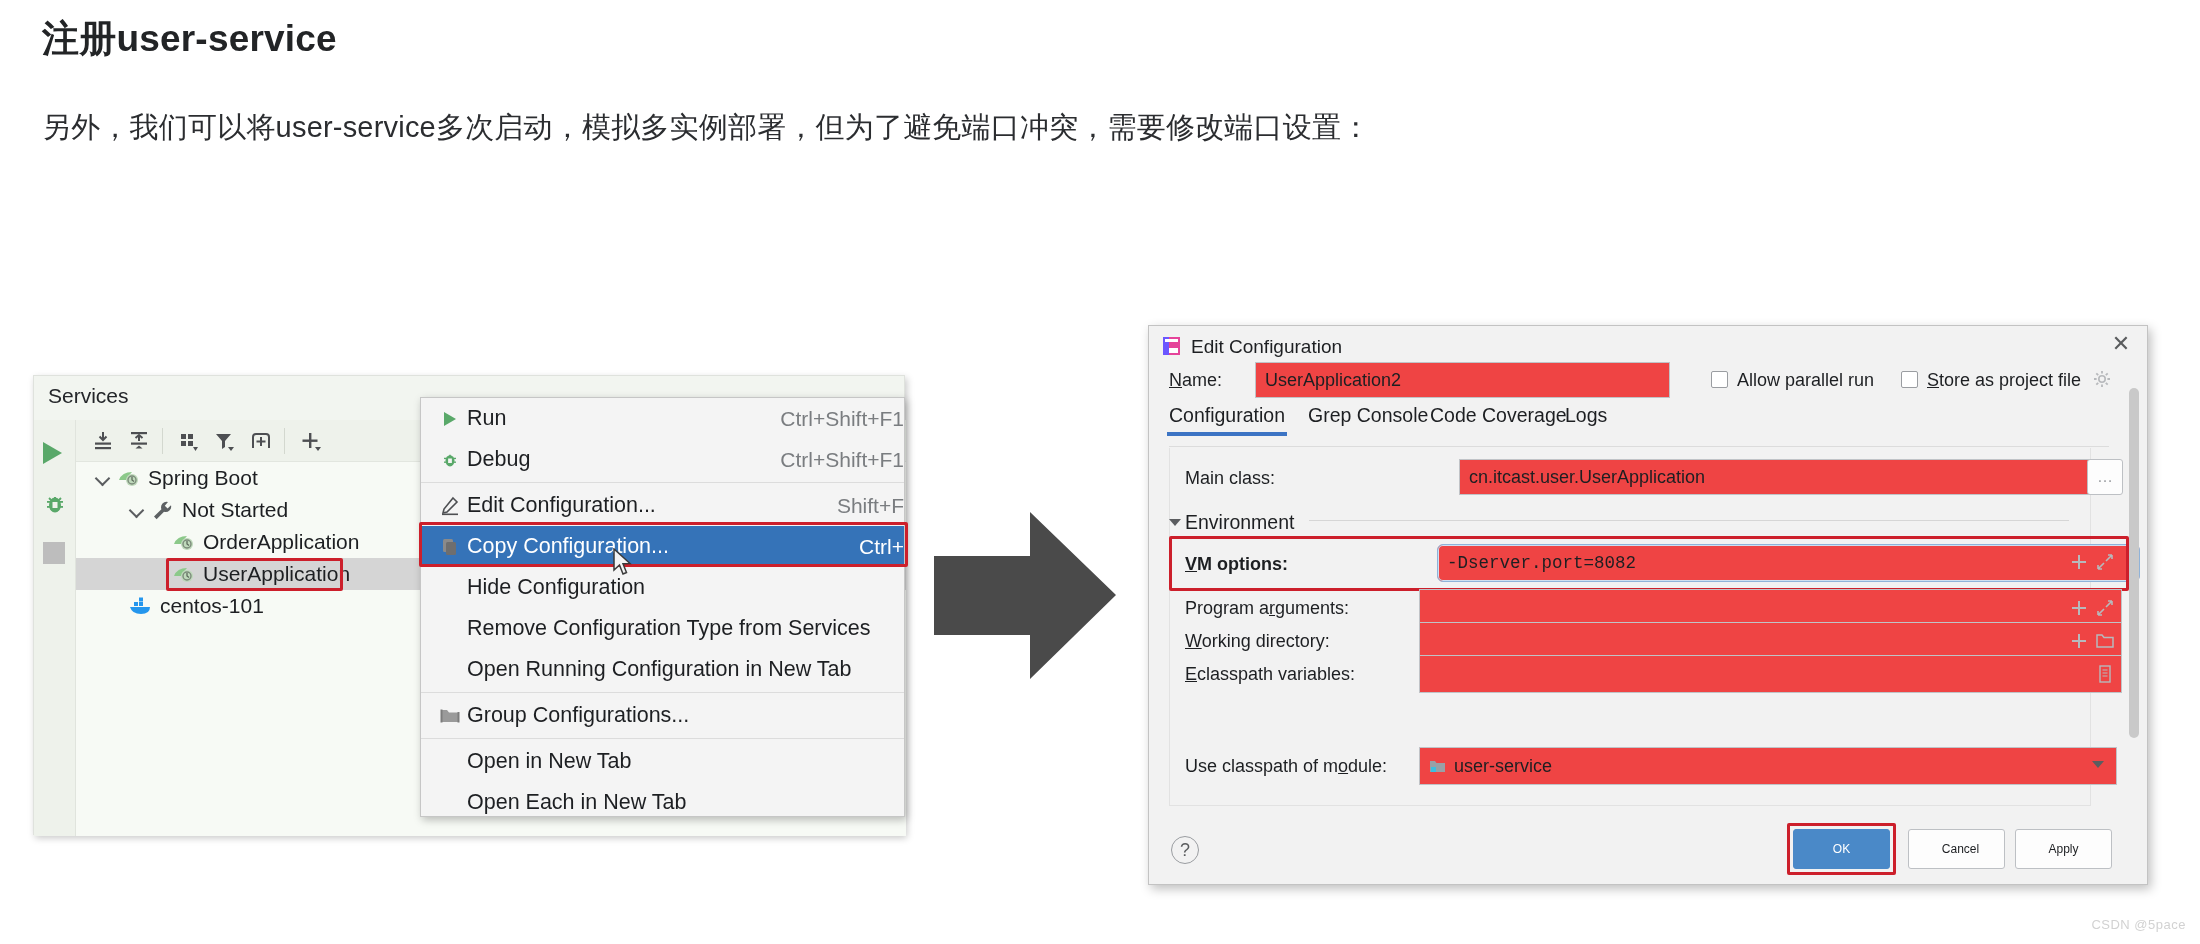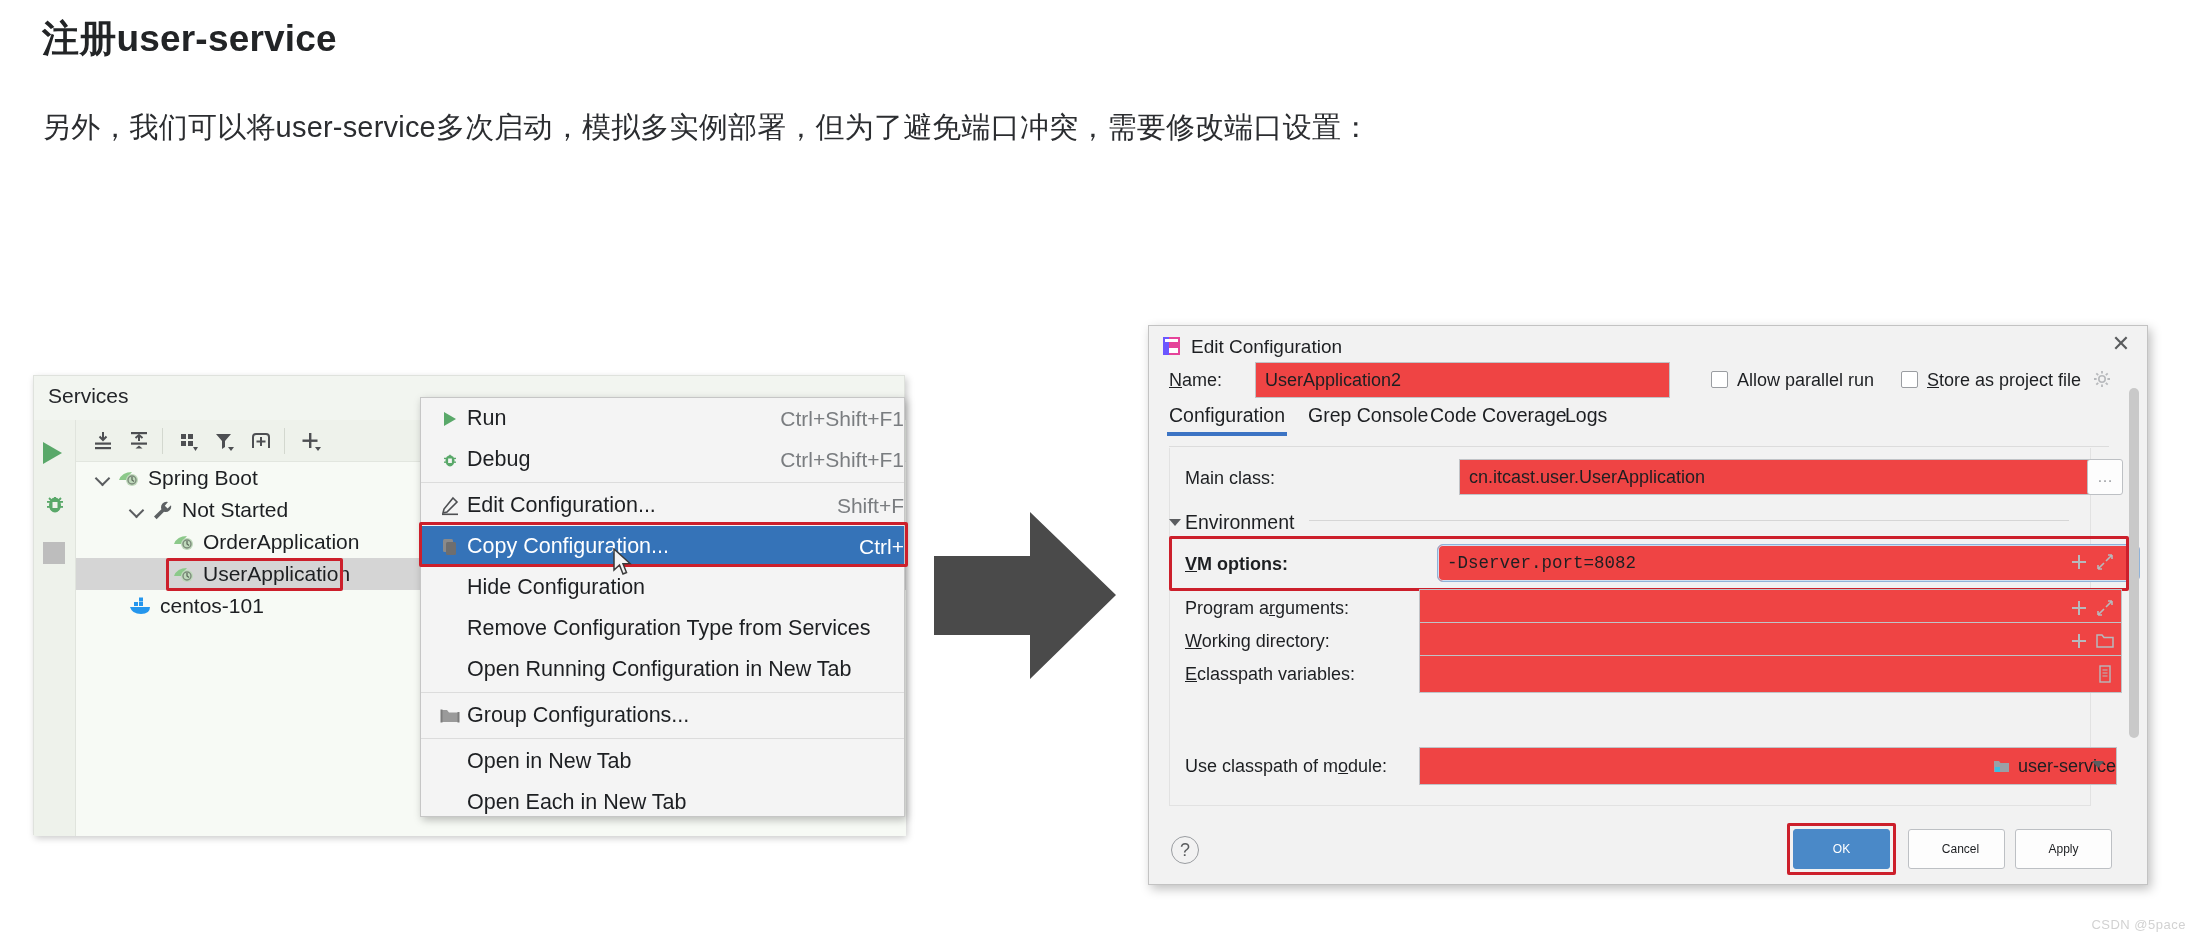--- a/index.html
+++ b/index.html
@@ -593,21 +593,21 @@
     <span class="field-adorn" style="left:946px; top:338px; width:20px; height:20px;">
       <svg width="14" height="18" viewBox="0 0 14 18">
         <rect x="2" y="1" width="10" height="16" fill="none" stroke="#b7b9bc" stroke-width="1.4"></rect>
         <path d="M4.5 5 L9.5 5 M4.5 8 L9.5 8 M4.5 11 L9.5 11" stroke="#b7b9bc" stroke-width="1.2"></path>
       </svg>
     </span>
 
     <div class="dlg-label" style="left:36px; top:430px;">
       <span>Use classpath of m</span><span class="u">o</span><span>dule:</span>
     </div>
-    <div class="txt-field" style="left:270px; top:421px; width:698px; height:38px;justify-content:flex-end;">
+    <div class="txt-field" style="left:270px; top:421px; width:698px; height:38px;">
       <span style="display:inline-flex; margin-right:8px;">
         <svg width="17" height="15" viewBox="0 0 17 15">
           <path d="M1 2 L6 2 L7.5 4 L16 4 L16 13 L1 13 Z" fill="#9aa0a6"></path>
           <rect x="2" y="8" width="5" height="5" fill="#3cbfe0"></rect>
         </svg>
       </span>
       <span>user-service</span>
       <span style="position:absolute; right:12px; top:13px; width:0; height:0;
                    border-left:6px solid transparent; border-right:6px solid transparent;
                    border-top:7px solid #5b5d60;"></span>

